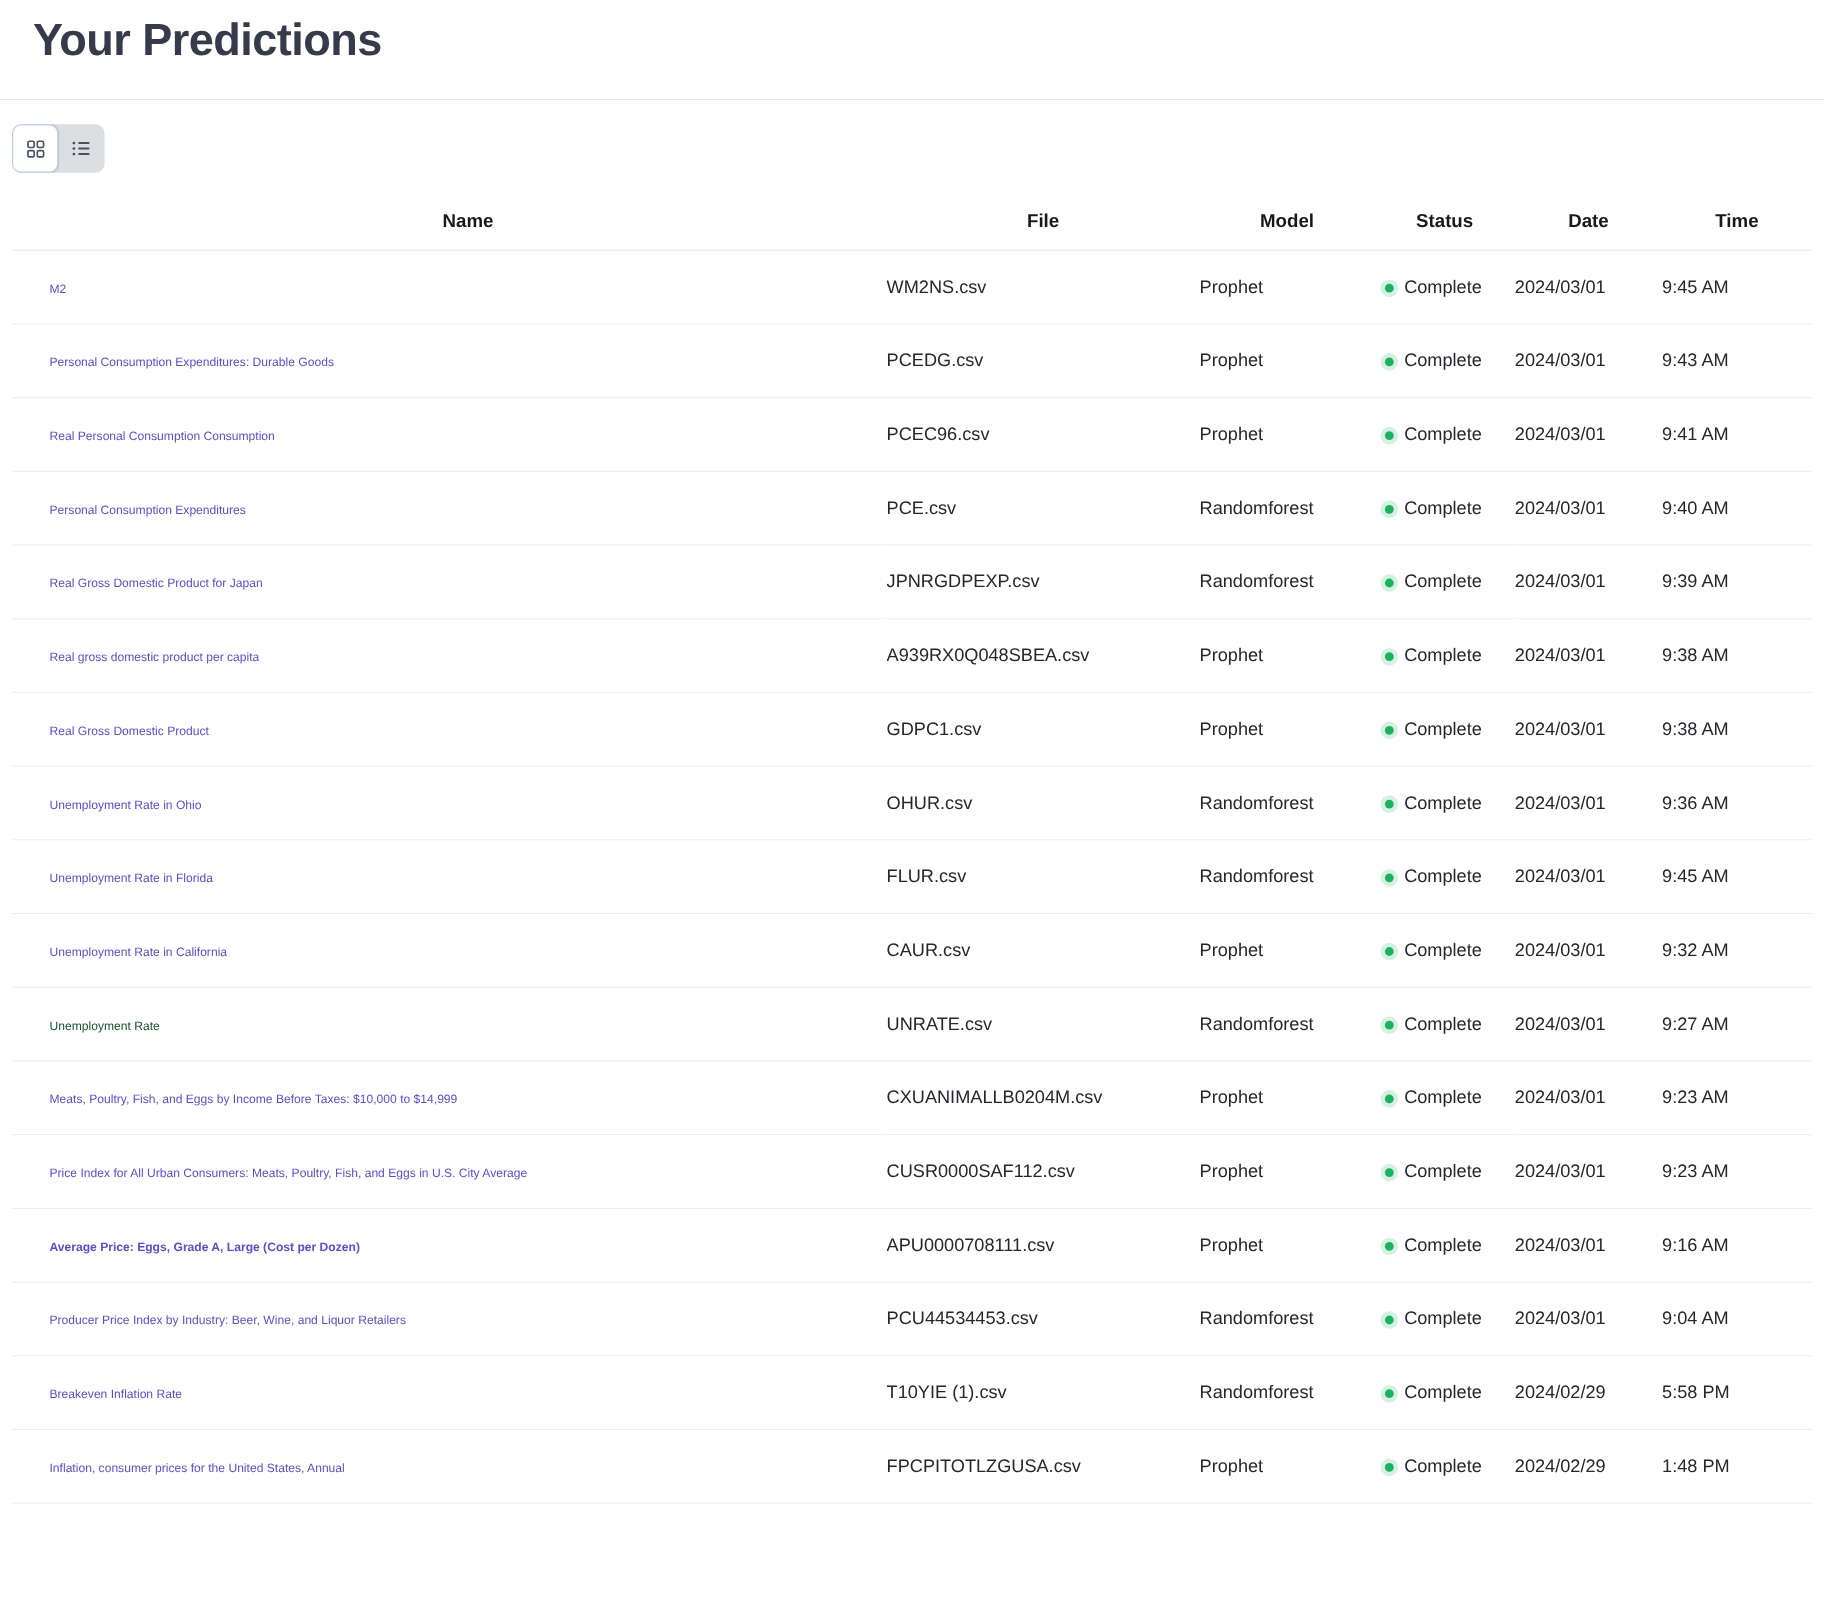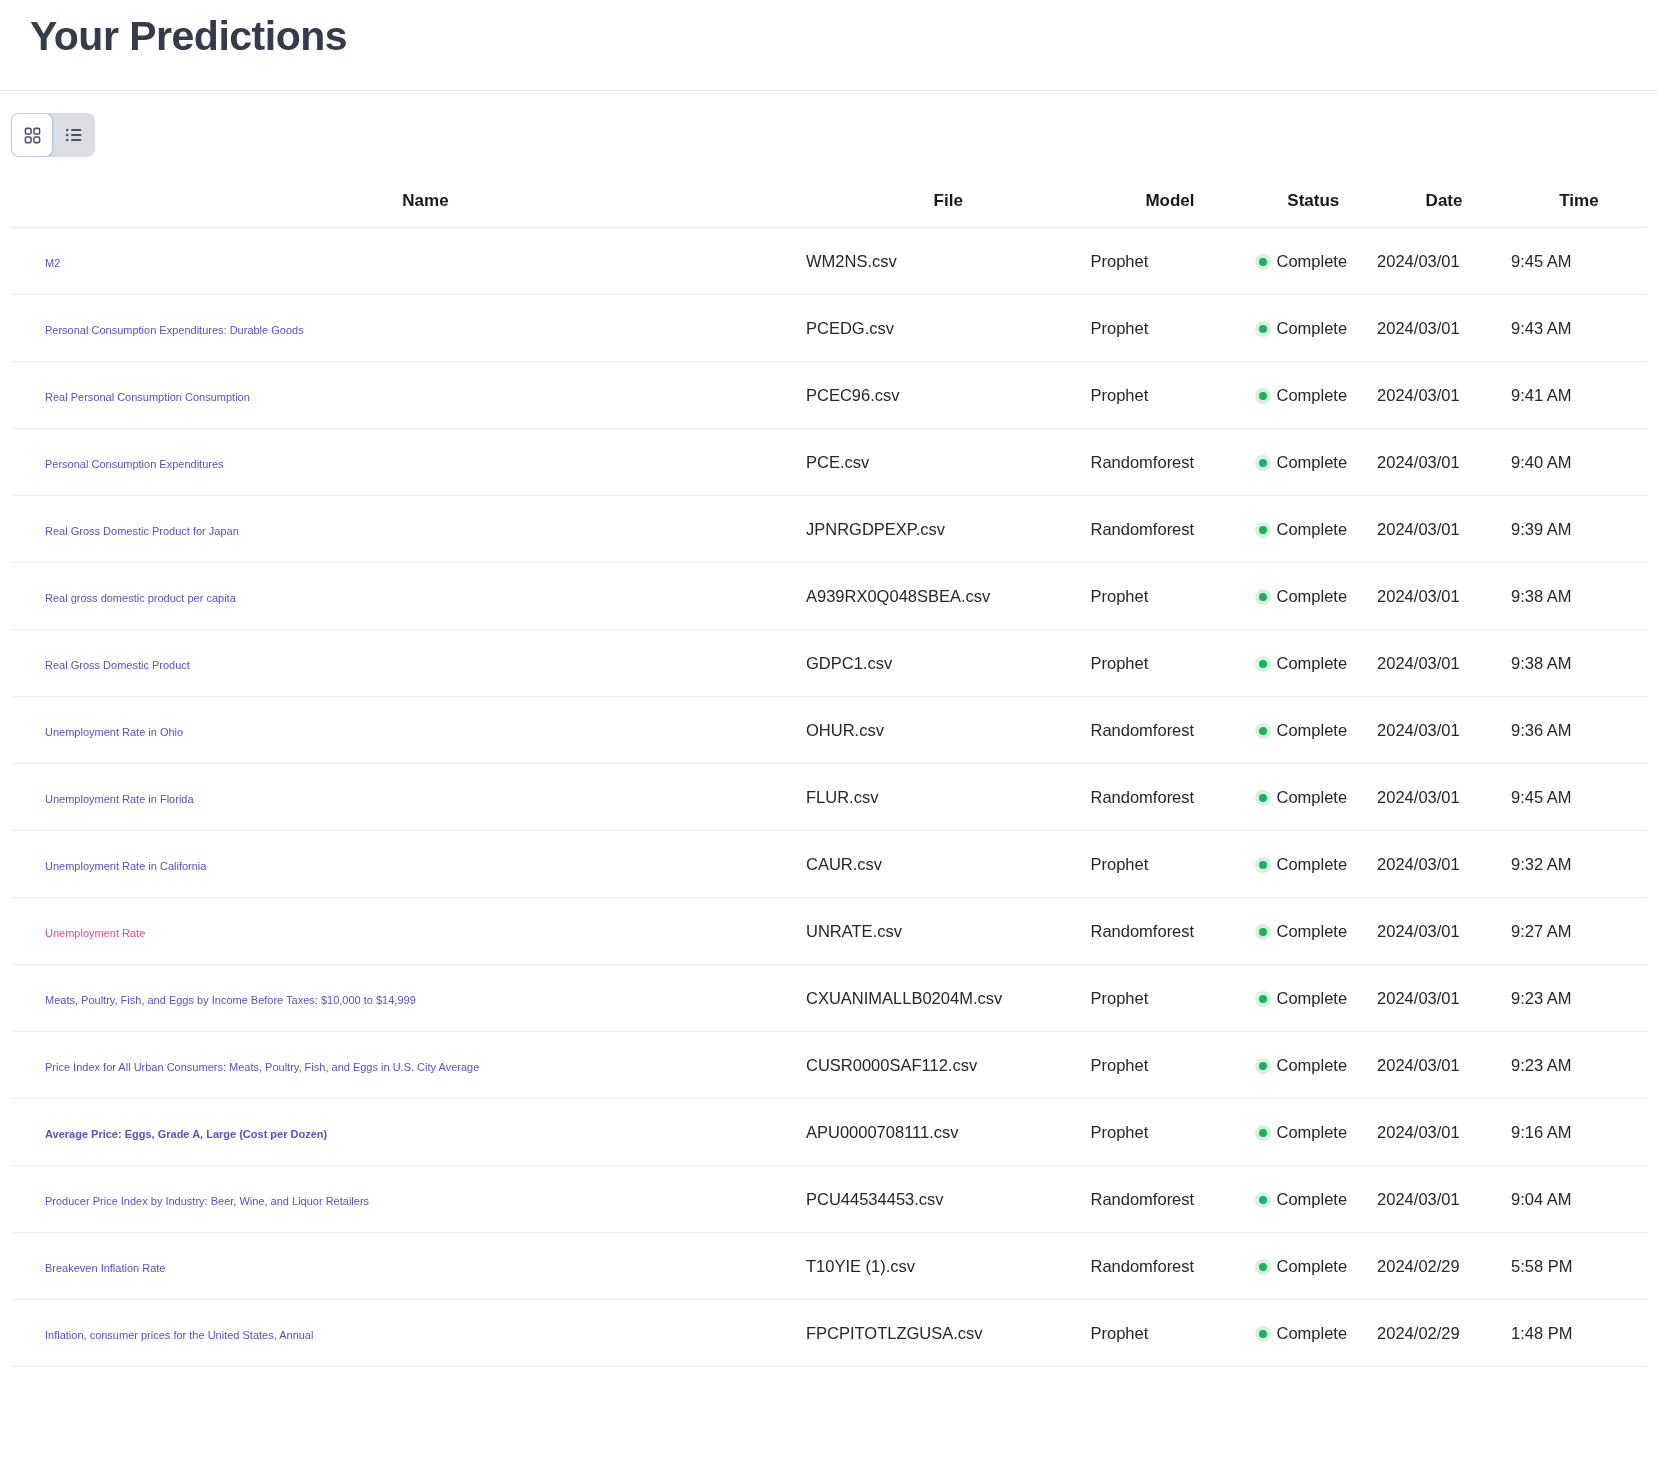--- a/index.html
+++ b/index.html
@@ -316,21 +316,21 @@
             <td class="col-status">
               <div class="status-cell">
                 <span class="status-dot" style="background: rgb(25, 179, 95);"></span>
                 <span class="status-label">Complete</span>
               </div>
             </td>
             <td class="col-date">2024/03/01</td>
             <td class="col-time">9:32 AM</td>
           </tr>
           <tr>
-            <td class="col-name"><a class="name-link" style="color: #ec4899;">Unemployment Rate</a></td>
+            <td class="col-name"><a class="name-link" style="color: #14532d;">Unemployment Rate</a></td>
             <td class="col-file">UNRATE.csv</td>
             <td class="col-model">Randomforest</td>
             <td class="col-status">
               <div class="status-cell">
                 <span class="status-dot" style="background: rgb(25, 179, 95);"></span>
                 <span class="status-label">Complete</span>
               </div>
             </td>
             <td class="col-date">2024/03/01</td>
             <td class="col-time">9:27 AM</td>

